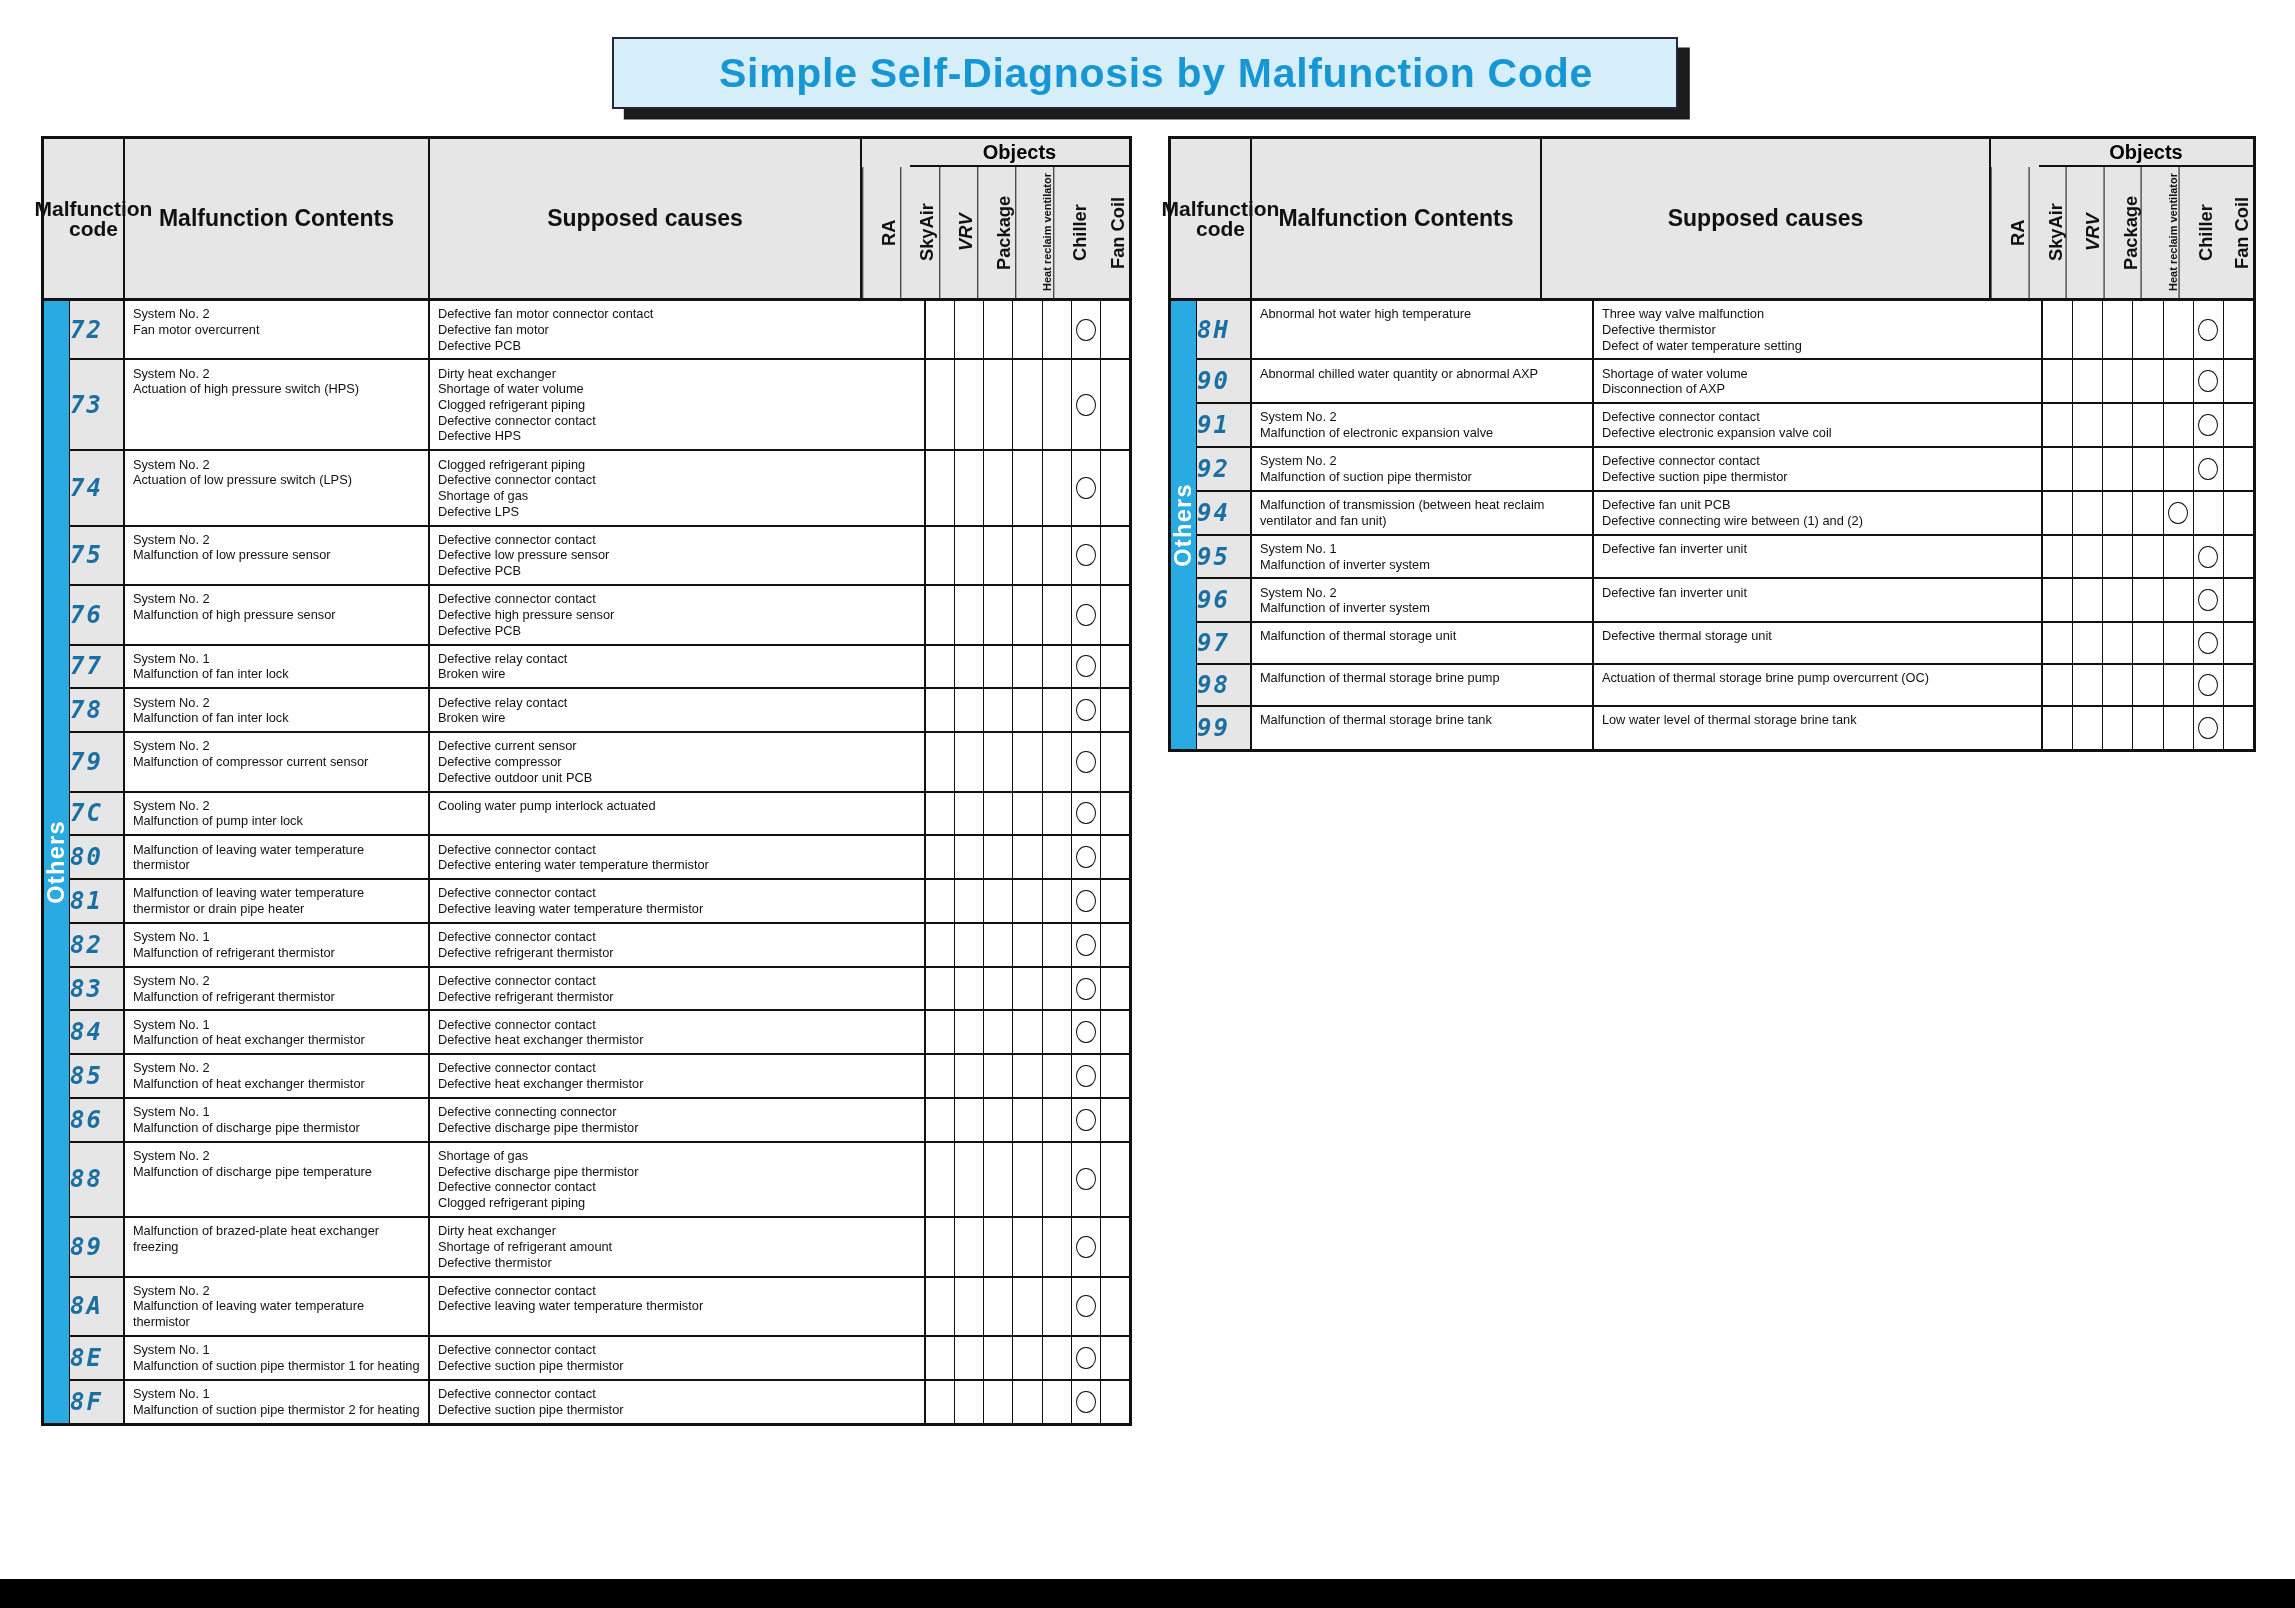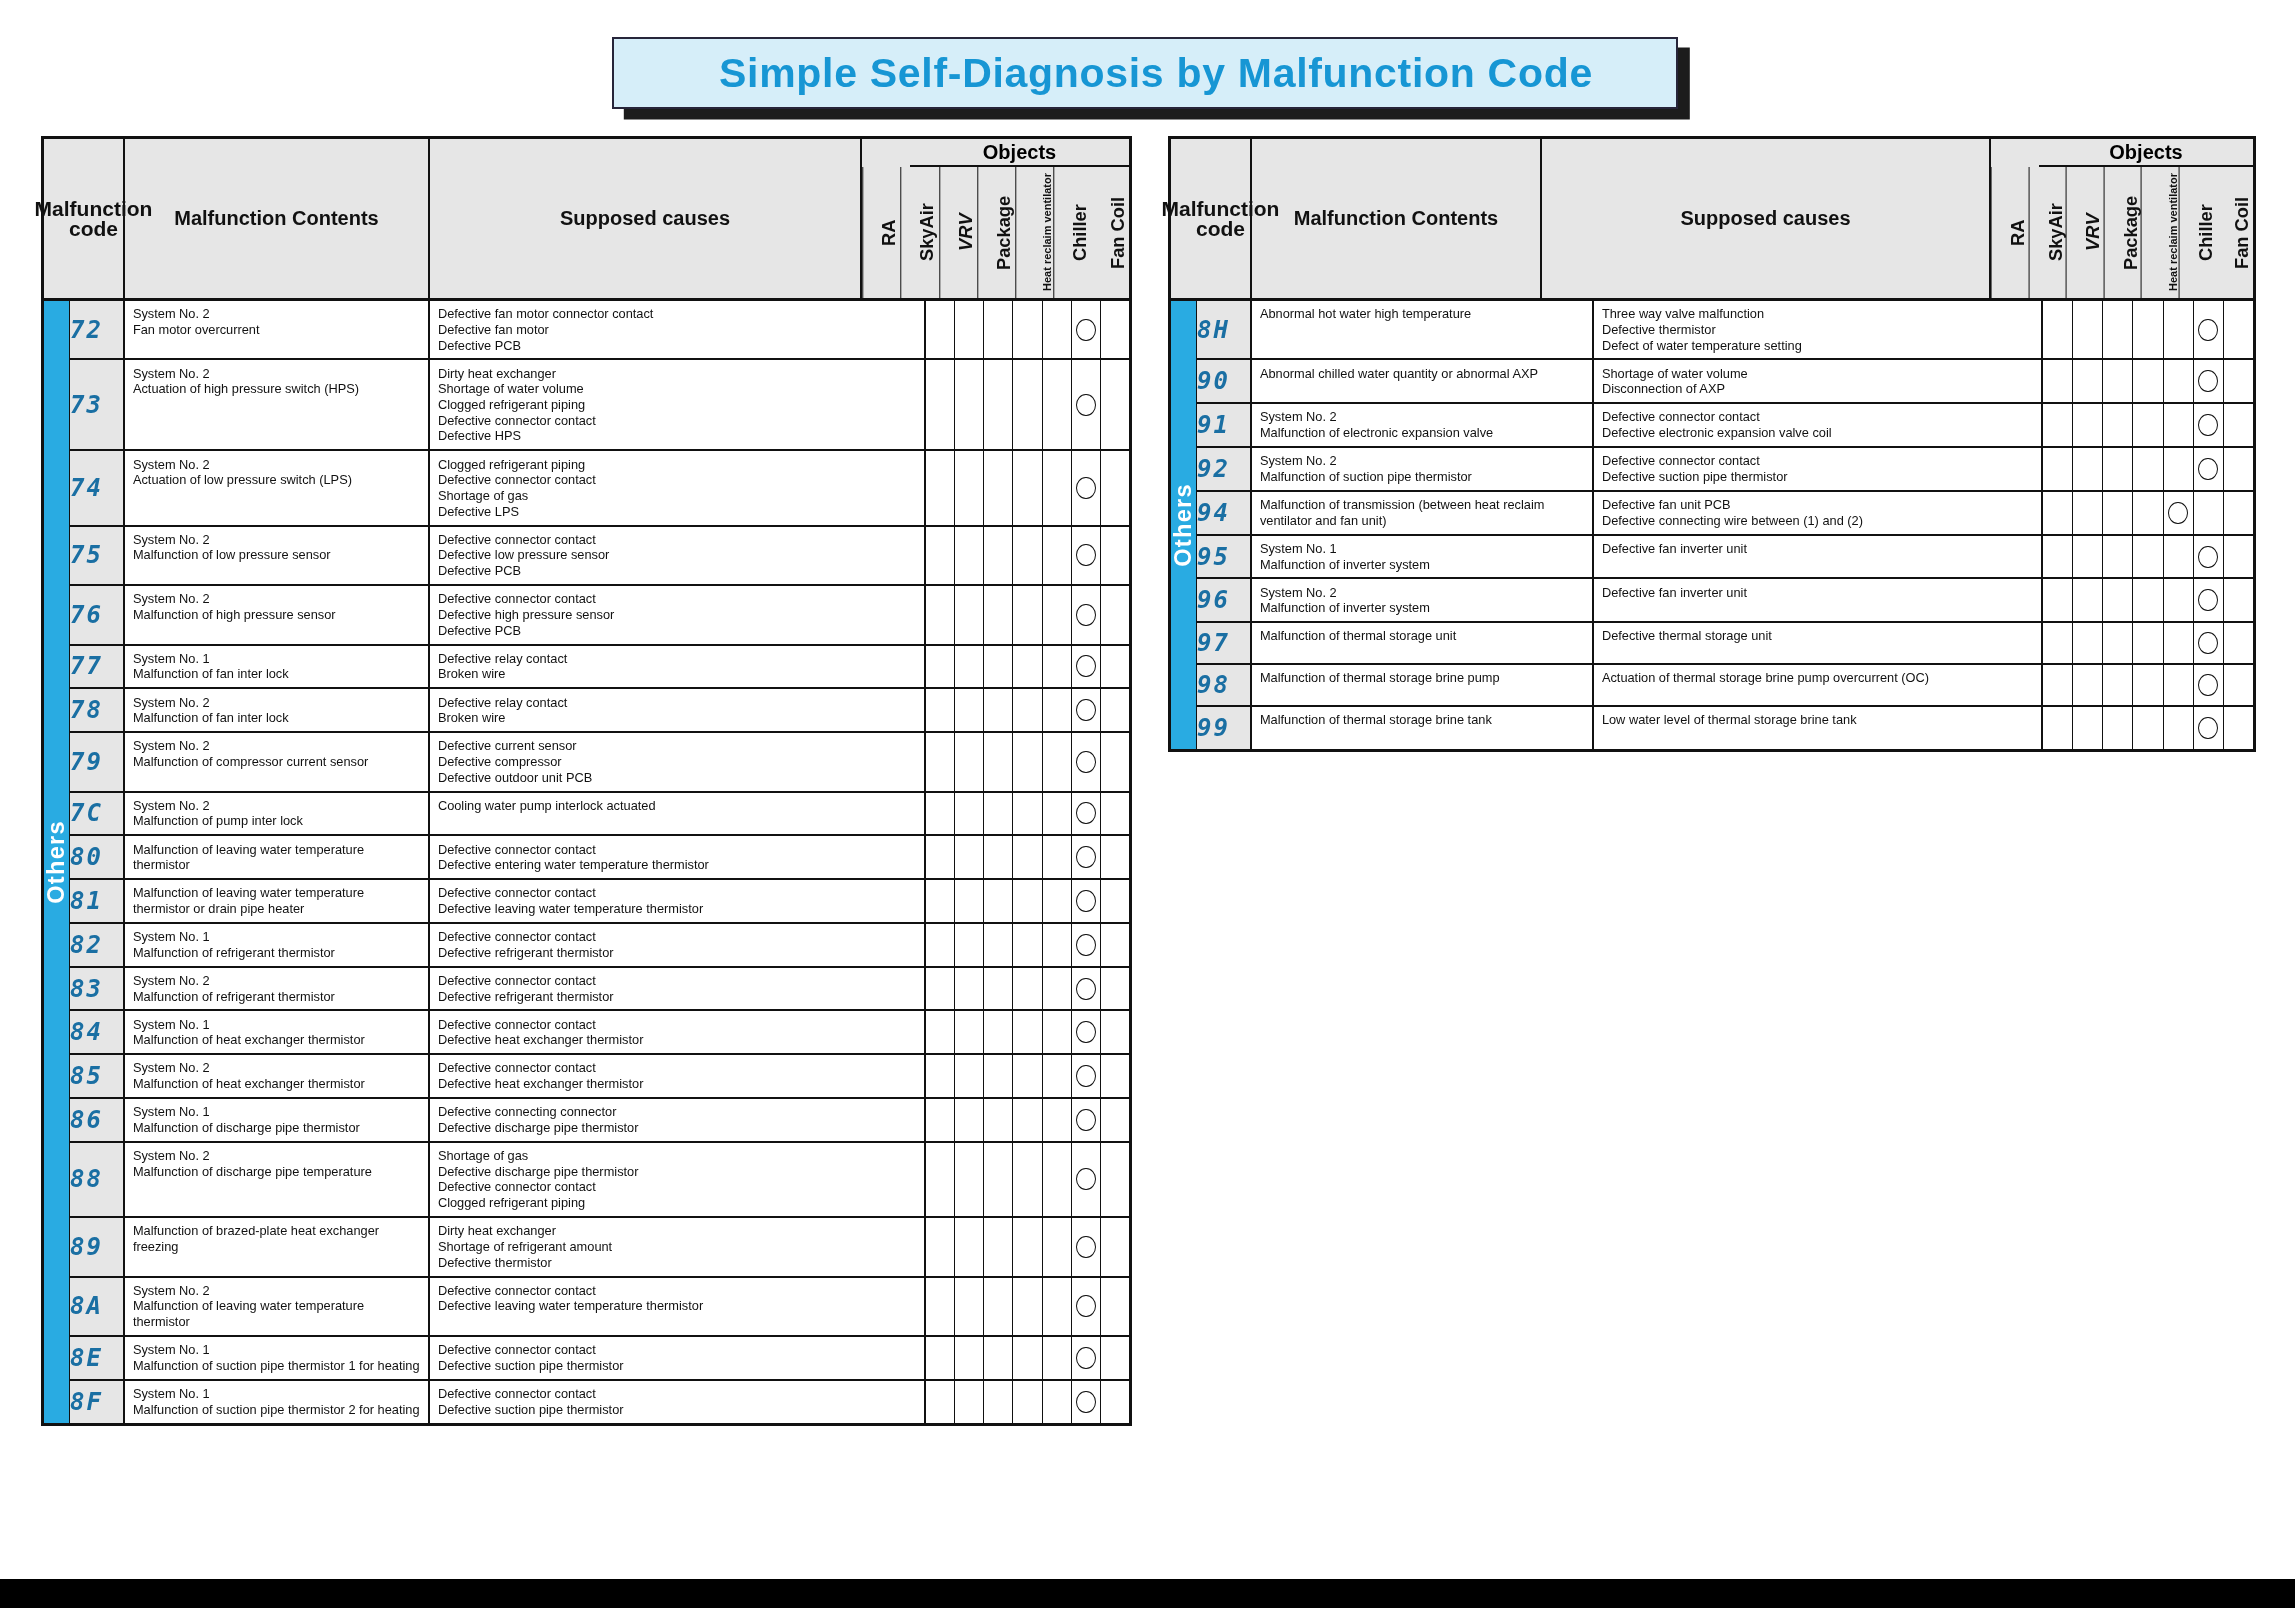--- a/index.html
+++ b/index.html
@@ -25,21 +25,21 @@
   .mtable.left  { left: 41px;   width: 1091px; }
   .mtable.right { left: 1168px; width: 1088px; }
 
   .thead { display: flex; height: 162px; background: #e6e6e6;
     border-bottom: 3.9px solid #111; flex: none; }
   .h-cell { border-right: 2px solid #111; display: flex; align-items: center;
     justify-content: center; text-align: center; font-weight: bold; color: #111; }
   .h-code { width: 61px; font-size: 21px; line-height: 19.6px; padding: 0 3.9px; margin-left: 20px; }
   .mtable.left  .h-contents { width: 305px; } .mtable.left  .h-causes { width: 432px; }
   .mtable.right .h-contents { width: 290px; } .mtable.right .h-causes { width: 449px; }
-  .h-contents, .h-causes { font-size: 20px; }
+  .h-contents, .h-causes { font-size: 23px; }
   .h-objects { flex: 1; display: flex; flex-direction: column; border-right: none; }
   .objects-label { height: 35px; border-bottom: 2px solid #111; display: flex;
     align-items: center; justify-content: center; font-size: 20px; font-weight: bold; margin-left: 48px; }
   .objects-cols { flex: 1; display: flex; }
   .objcol {
     flex: 1; border-right: 1.3px solid #111; display: flex; align-items: flex-end;
     justify-content: center; padding-bottom: 5.2px;
     writing-mode: vertical-rl; transform: rotate(180deg);
     font-weight: bold; font-size: 18.3px; color: #111;
   }

